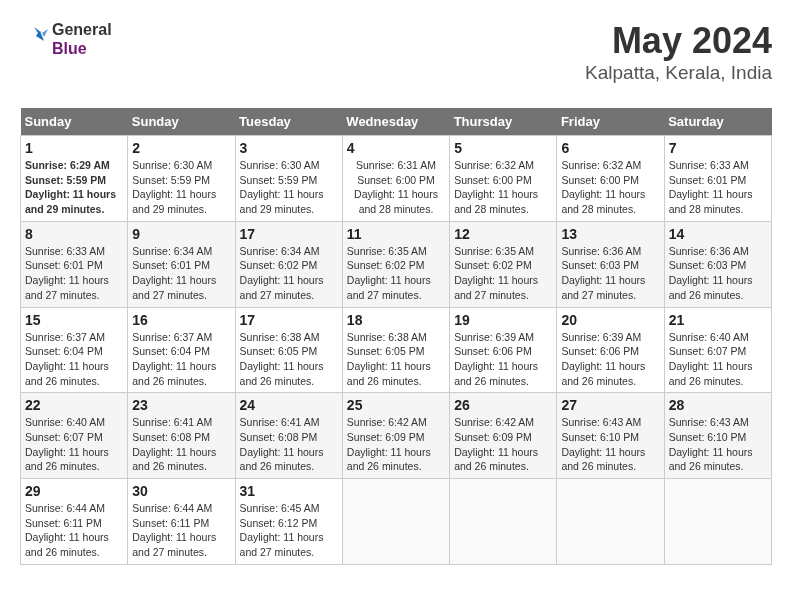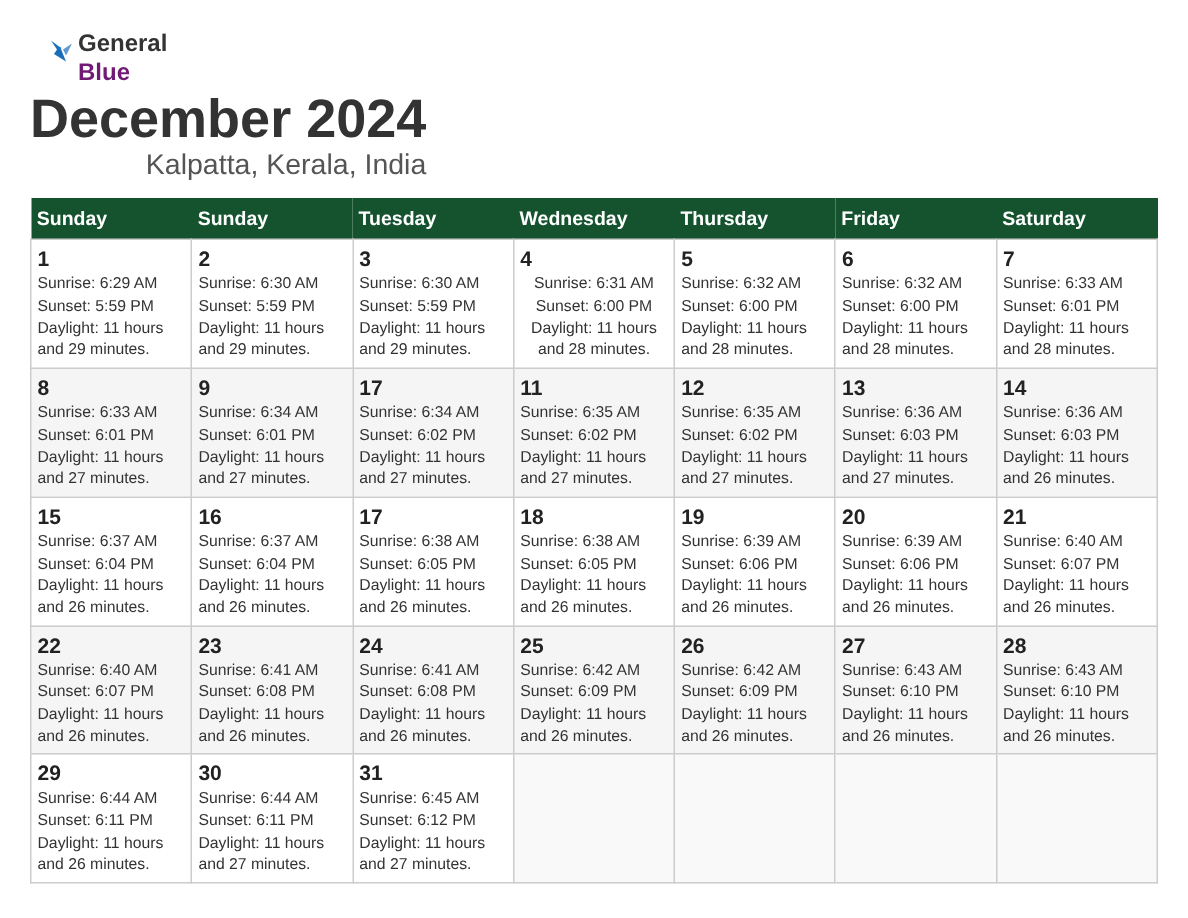--- a/index.html
+++ b/index.html
@@ -7,22 +7,21 @@
       font-family: Arial, sans-serif;
       background: #fff;
       width: 792px;
       min-height: 612px;
       padding: 20px;
     }
     .header {
       display: flex;
       justify-content: space-between;
       align-items: flex-start;
-      margin-bottom: 10px;
-      flex-direction: column;
+      margin-bottom: 24px;
     }
     .logo {
       display: flex;
       align-items: center;
     }
     .title-section {
       text-align: right;
     }
     .month-title {
       font-size: 36px;
@@ -32,21 +31,21 @@
     .location {
       font-size: 19px;
       color: #555;
     }
     table {
       width: 100%;
       border-collapse: collapse;
       font-size: 11px;
     }
     thead tr th {
-      background-color: #14532d;
+      background-color: #737373;
       color: #fff;
       padding: 6px 4px;
       text-align: left;
       font-size: 13px;
       font-weight: bold;
     }
     tbody tr td {
       border: 1px solid #ccc;
       vertical-align: top;
       padding: 4px;
@@ -85,42 +84,42 @@
         <polygon points="22,10 28,6 24,14" fill="#1a6fbd" opacity="0.7"></polygon>
       </svg>
     </div>
     <div>
       <div style="font-size:16px;font-weight:bold;color:#333;line-height:1.2;">General</div>
       <div style="font-size:16px;font-weight:bold;color:#701a75;line-height:1.2;">Blue</div>
     </div>
   </div>
 </div>
   <div class="title-section">
-    <div class="month-title">December 2024</div>
+    <div class="month-title">May 2024</div>
     <div class="location">Kalpatta, Kerala, India</div>
   </div>
 </div>
 
 <table>
   <thead>
     <tr>
       <th>Sunday</th>
       <th>Sunday</th>
       <th>Tuesday</th>
       <th>Wednesday</th>
       <th>Thursday</th>
       <th>Friday</th>
       <th>Saturday</th>
     </tr>
   </thead>
   <tbody id="calendar-body">
   <tr>
         <td>
           <span class="day-num">1</span>
-          <div class="day-info" style="white-space: pre-line;">Sunrise: 6:29 AM
+          <div class="day-info" style="white-space: pre-line; font-weight: bold;">Sunrise: 6:29 AM
 Sunset: 5:59 PM
 Daylight: 11 hours
 and 29 minutes.</div>
         </td>
         <td>
           <span class="day-num">2</span>
           <div class="day-info" style="white-space: pre-line;">Sunrise: 6:30 AM
 Sunset: 5:59 PM
 Daylight: 11 hours
 and 29 minutes.</div>

